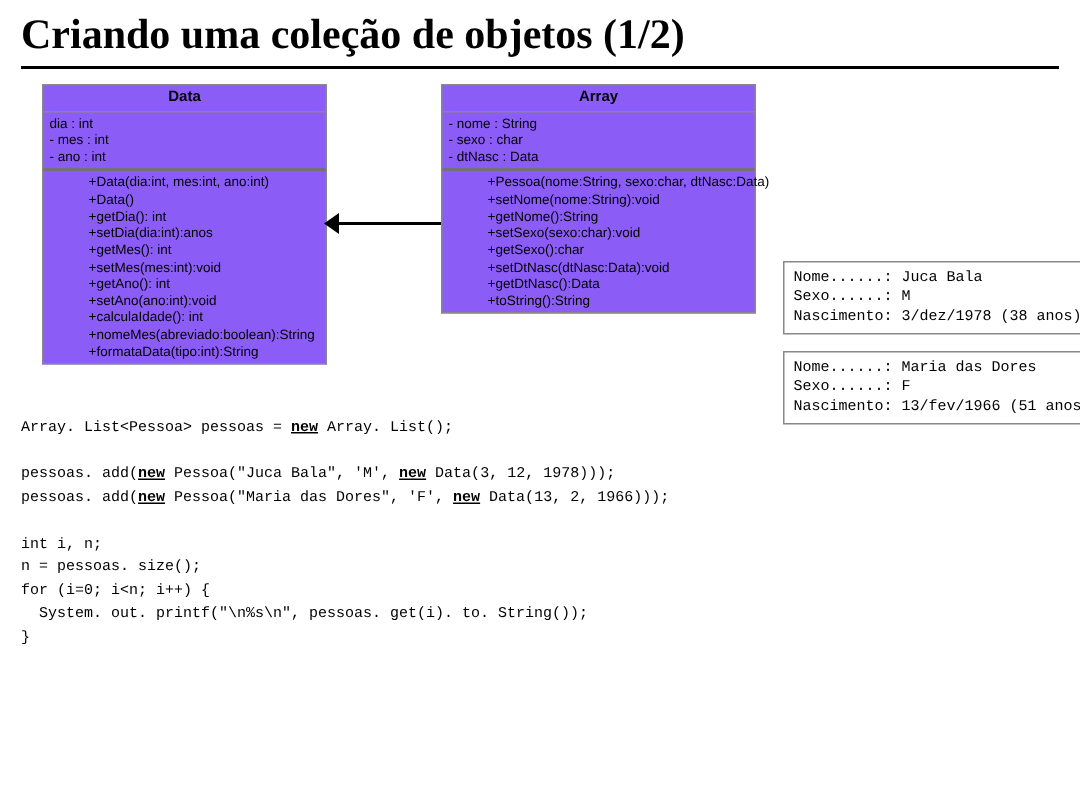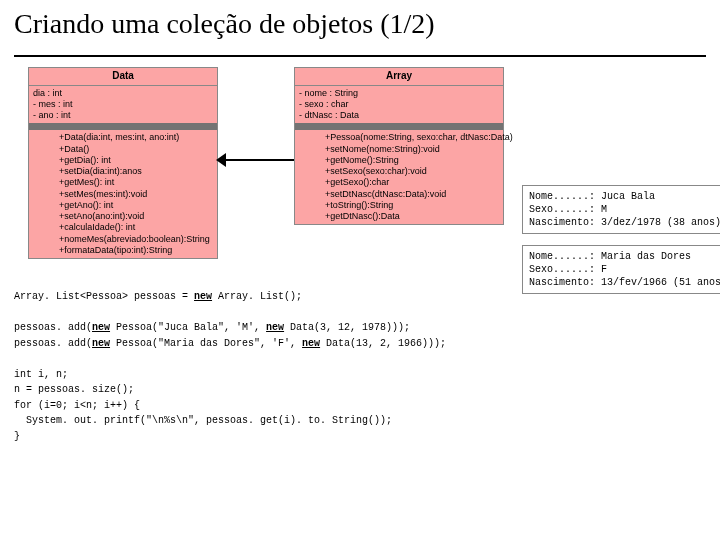--- a/index.html
+++ b/index.html
@@ -6,50 +6,50 @@
   body {
     margin: 0;
     padding: 8px 14px;
     font-family: "Times New Roman", serif;
     background: #fff;
     color: #000;
     width: 720px;
   }
   .title {
     font-size: 28px;
-    margin: 0 0 15px 0;
-    font-weight: normal;
+    margin: 0 0 4px 0;
+    font-weight: bold;
   }
   .hr {
     border: none;
     border-top: 2px solid #000;
     margin: 0 0 10px 0;
   }
   .diagrams {
     position: relative;
     height: 240px;
   }
   .uml {
     position: absolute;
-    background: #fca5a5;
+    background: #8b5cf6;
     border: 1px solid #888;
     font-family: Arial, sans-serif;
     font-size: 9px;
     line-height: 1.25;
   }
   .uml .class-name {
     text-align: center;
     font-weight: bold;
     padding: 2px 4px;
     border-bottom: 1px solid #888;
     font-size: 10px;
   }
   .uml .section {
     padding: 2px 4px;
-    border-bottom: 7px solid #737373;
+    border-bottom: 2px solid #737373;
   }
   .uml .section:last-child { border-bottom: none; margin-left: 26px; }
   .uml .row { white-space: nowrap; }
   .data-box { left: 14px; top: 0; width: 190px; }
   .pessoa-box { left: 280px; top: 0; width: 210px; }
   .connector {
     position: absolute;
     top: 92px;
     left: 204px;
     width: 76px;
@@ -126,22 +126,22 @@
       <div class="row">- sexo : char</div>
       <div class="row">- dtNasc : Data</div>
     </div>
     <div class="section">
       <div class="row">+Pessoa(nome:String, sexo:char, dtNasc:Data)</div>
       <div class="row">+setNome(nome:String):void</div>
       <div class="row">+getNome():String</div>
       <div class="row">+setSexo(sexo:char):void</div>
       <div class="row">+getSexo():char</div>
       <div class="row">+setDtNasc(dtNasc:Data):void</div>
+      <div class="row">+getDtNasc():Data</div>
       <div class="row">+toString():String</div>
-      <div class="row">+getDtNasc():Data</div>
     </div>
   </div>
 
   <div class="output out1">Nome......: Juca Bala
 Sexo......: M
 Nascimento: 3/dez/1978 (38 anos)</div>
   <div class="output out2">Nome......: Maria das Dores
 Sexo......: F
 Nascimento: 13/fev/1966 (51 anos)</div>
 </div>

